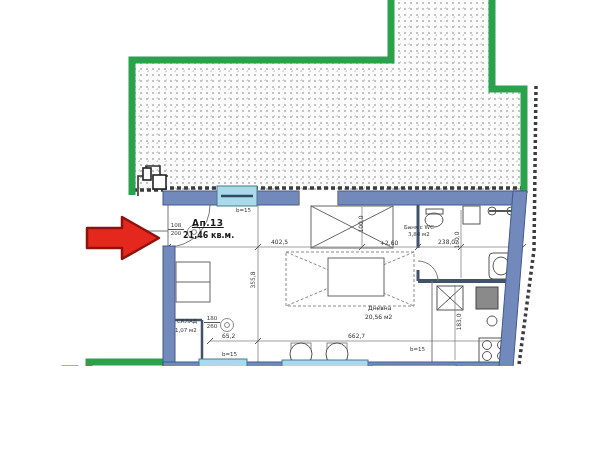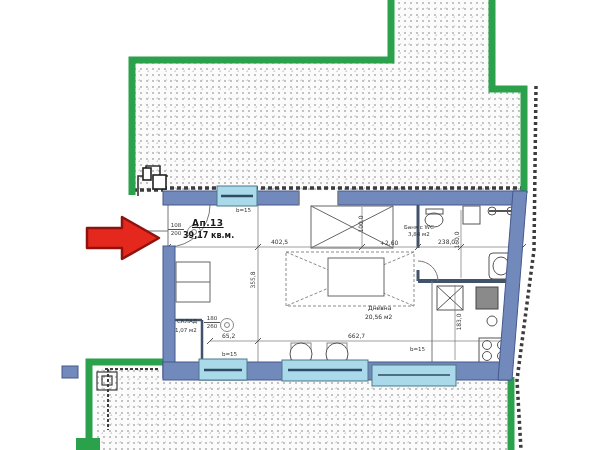--- a/index.html
+++ b/index.html
@@ -1,16 +1,16 @@
 <!DOCTYPE html>
 <html><head>
 <meta charset="utf-8">
 <style>
   html,body{margin:0;padding:0;background:#ffffff;}
-  #canvas{position:relative;width:600px;height:450px;background:#ffffff;overflow:hidden;
+  #canvas{position:relative;width:600px;height:366px;background:#ffffff;overflow:hidden;
           font-family:"DejaVu Sans",sans-serif;}
   .stipple{position:absolute;background-color:#fbfbfb;
     background-image:radial-gradient(#c3c3c3 1px, transparent 1px),
                      radial-gradient(#d9d9d9 1px, transparent 1px);
     background-size:6px 6px,9px 9px;background-position:0 0,3px 4px;}
   svg{position:absolute;left:0;top:0;}
   .lbl{position:absolute;color:#333;font-size:6px;line-height:1.15;white-space:nowrap;}
   .lbl.rot{transform:rotate(-90deg);transform-origin:center;width:34px;text-align:center;height:8px;}
   .apt-num{font-size:9px;font-weight:bold;color:#1a1a1a;text-decoration:underline;letter-spacing:.5px;}
   .apt-area{font-size:8px;font-weight:bold;color:#1a1a1a;}
@@ -158,21 +158,21 @@
       <rect x="372" y="365" width="84" height="21"></rect>
       <path d="M378,375 H450" stroke="#2f4a62" stroke-width="1.5"></path>
     </g>
 
     <g>
       <polygon points="87,228 122,228 122,217 159,238 122,259 122,248 87,248" fill="#e5281e" stroke="#8f120d" stroke-width="2.5" stroke-linejoin="round"></polygon>
     </g>
   </svg>
 
   <div class="lbl apt-num" style="left:192px;top:218px;">Ап.13</div>
-  <div class="lbl apt-area" style="left:183px;top:231px;">39,17 кв.м.</div>
+  <div class="lbl apt-area" style="left:183px;top:231px;">21,46 кв.м.</div>
 
   <div class="frac" style="left:168px;top:222px;">
     <span class="top">108</span>
     <span class="bot">200</span>
   </div>
   <div class="frac" style="left:204px;top:315px;">
     <span class="top">180</span>
     <span class="bot">260</span>
   </div>
 

